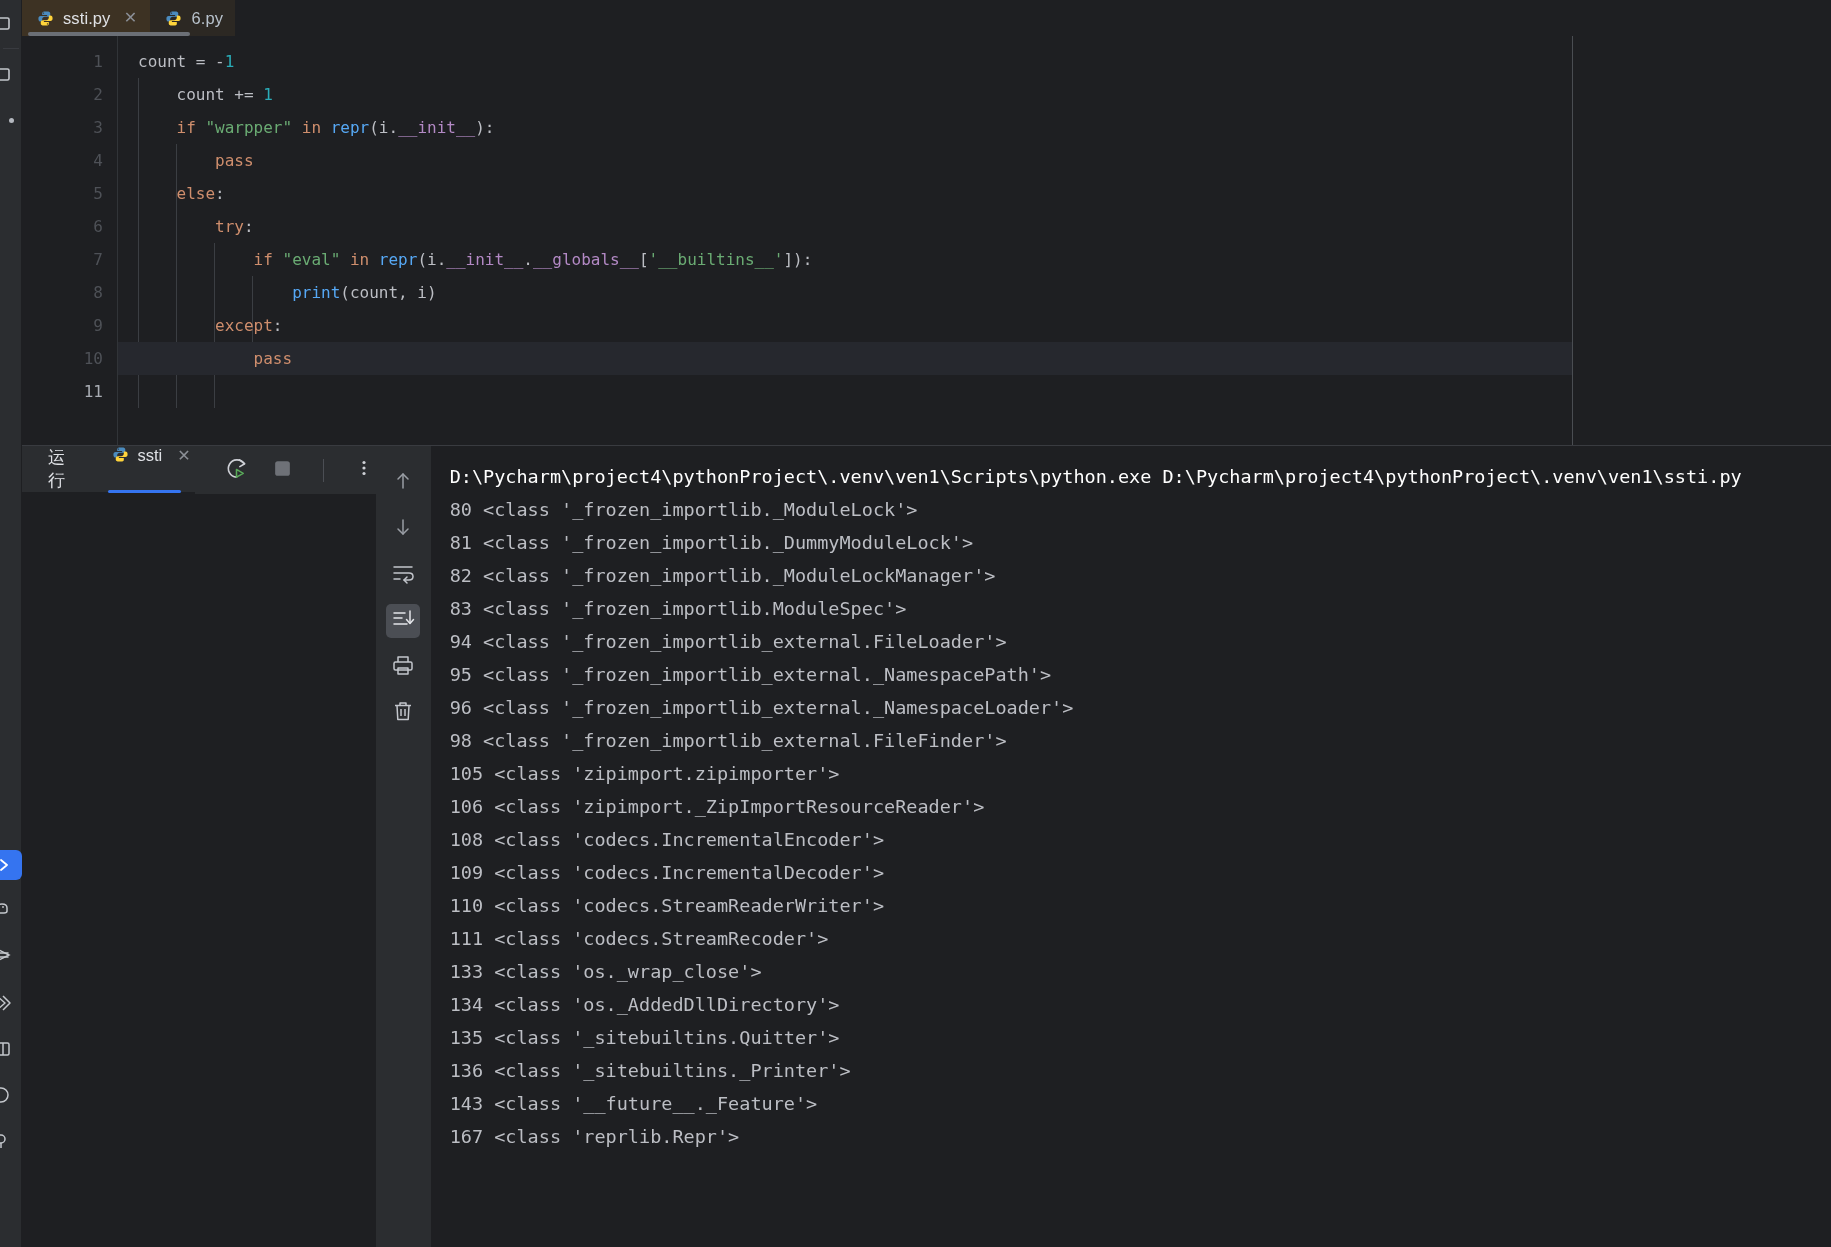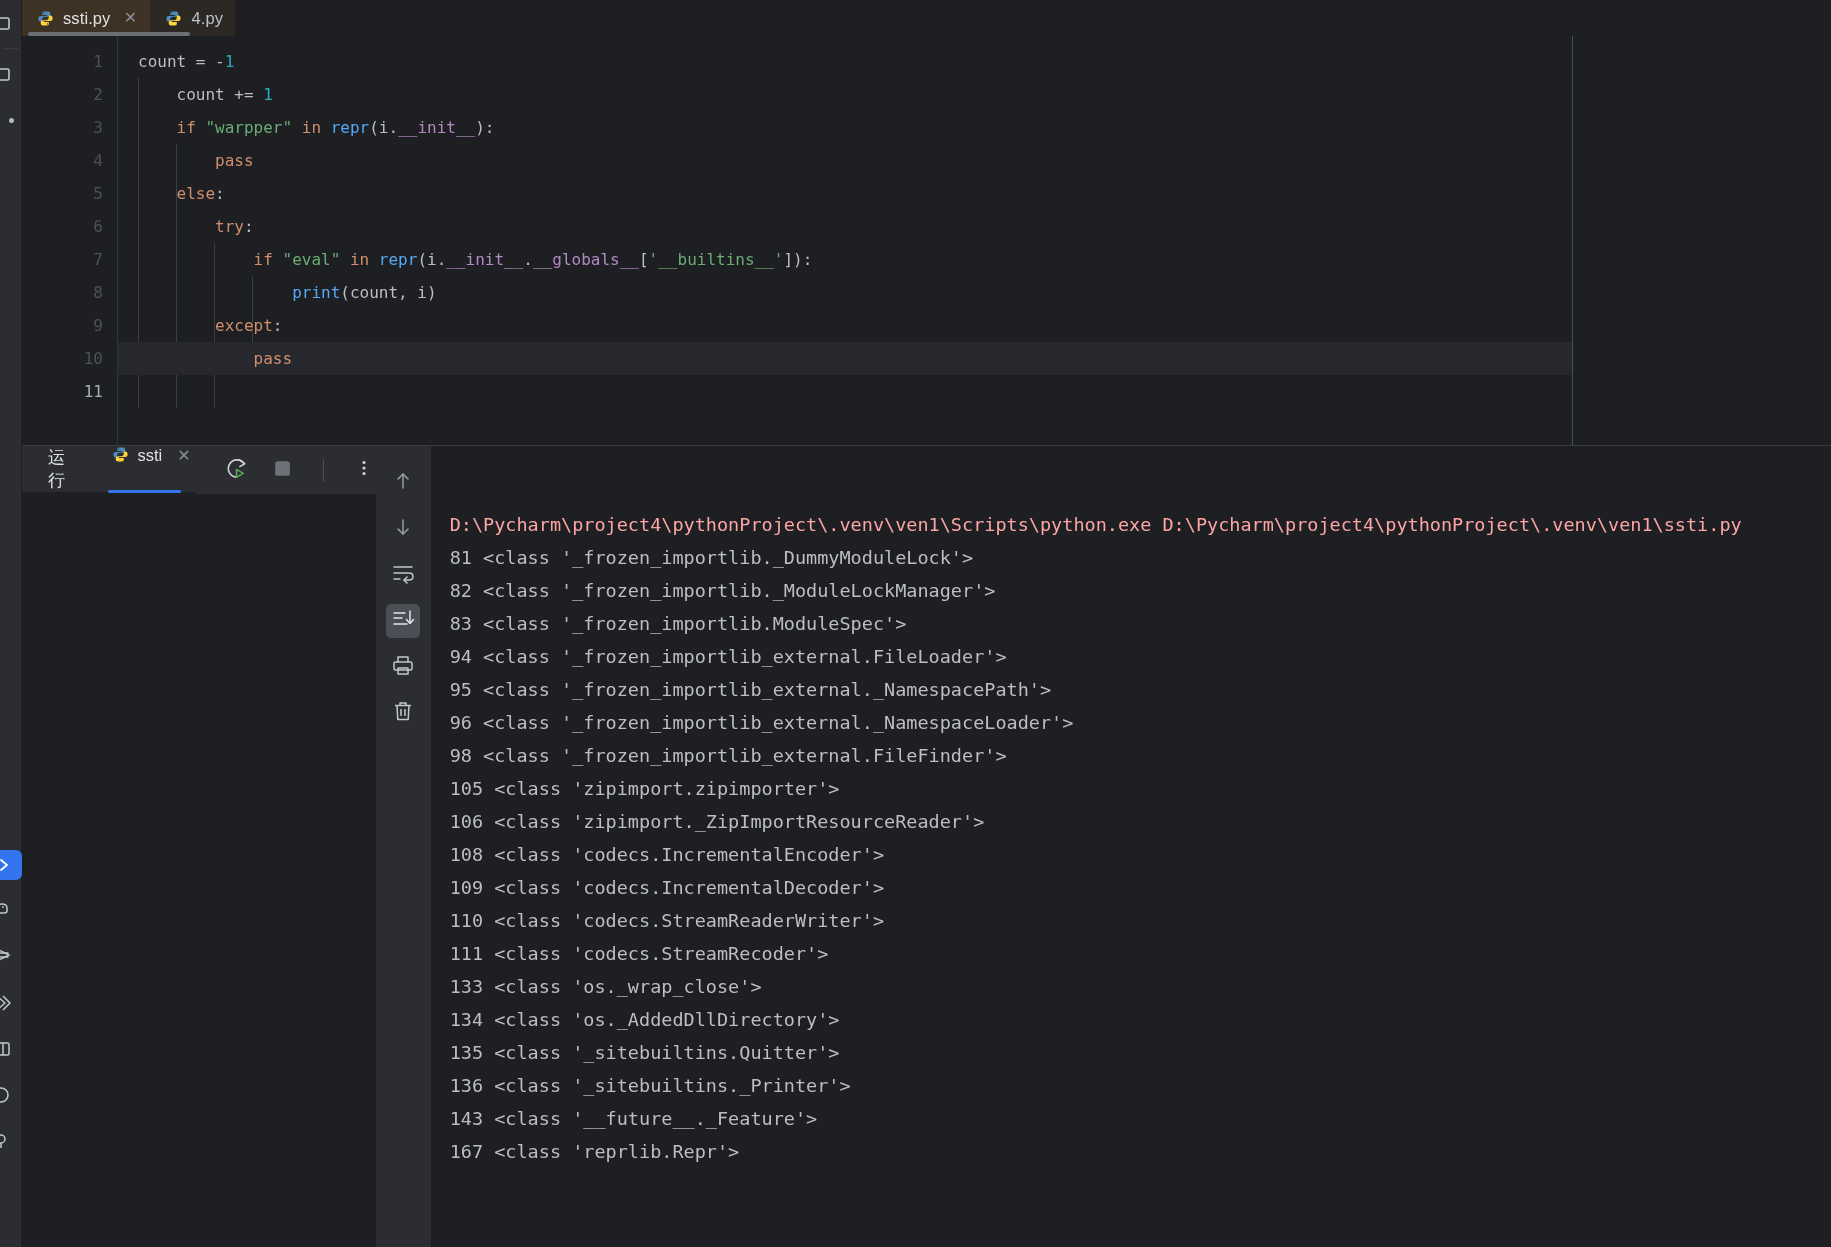--- a/index.html
+++ b/index.html
@@ -171,21 +171,21 @@
     background: #1e1f22;
     padding: 14px 0 0 18px;
     overflow: hidden;
   }
   .coutline {
     height: 33px; line-height: 33px;
     font-family: "DejaVu Sans Mono", monospace;
     font-size: 18.5px; color: #bcbec4;
     white-space: pre;
   }
-  .coutline.cmd { color: #fca5a5; margin-top: 48px; }
+  .coutline.cmd { color: #ffffff; }
 </style>
 </head>
 <body>
 
 <div class="app">
 
   <div class="rail">
     <div class="rail-top">
       <div class="rail-btn">
         <span>
@@ -279,21 +279,21 @@
         <span class="label">ssti.py</span>
         <span class="close">✕</span>
       </div>
       <div class="tab inactive">
         <span>
           <svg class="pytab-icon" viewBox="0 0 24 24">
             <path d="M11.6 2c-2.6 0-4.3.6-4.3 2.6v2.6h7v1.3H5.1C3 8.5 2 9.8 2 12.4c0 2.6 1 4 3.1 4h2.2v-3c0-2.2 1.7-3.8 3.9-3.8h4.4c1.8 0 3.1-1.2 3.1-3V4.6C18.7 2.7 16.9 2 14.4 2zm-2.4 1.4c.6 0 1 .4 1 1s-.4 1-1 1-1-.4-1-1 .4-1 1-1z" fill="#4B8BBE"></path>
             <path d="M12.4 22c2.6 0 4.3-.6 4.3-2.6v-2.6h-7v-1.3h9.2c2.1 0 3.1-1.3 3.1-3.9 0-2.6-1-4-3.1-4h-2.2v3c0 2.2-1.7 3.8-3.9 3.8H8.4c-1.8 0-3.1 1.2-3.1 3v2.1C5.3 21.3 7.1 22 9.6 22z" fill="#FFD43B"></path>
           </svg>
         </span>
-        <span class="label">4.py</span>
+        <span class="label">6.py</span>
       </div>
       <div class="tab-underscroll"></div>
     </div>
 
     <div class="editor">
       <div class="gutter" id="gutter">
           <div class="ln">1</div>
           <div class="ln">2</div>
           <div class="ln">3</div>
           <div class="ln">4</div>
@@ -425,20 +425,21 @@
                   <path d="M9 6.5 L9 4 L15 4 L15 6.5"></path>
                 <path d="M6 6.5 L6.8 20.5 L17.2 20.5 L18 6.5"></path>
                 <path d="M10 10 L10 17"></path>
                   <path d="M14 10 L14 17"></path>
               </svg>
             </span>
           </div>
         </div>
         <div class="console" id="console">
             <div class="coutline cmd">D:\Pycharm\project4\pythonProject\.venv\ven1\Scripts\python.exe D:\Pycharm\project4\pythonProject\.venv\ven1\ssti.py</div>
+            <div class="coutline">80 &lt;class '_frozen_importlib._ModuleLock'&gt;</div>
             <div class="coutline">81 &lt;class '_frozen_importlib._DummyModuleLock'&gt;</div>
             <div class="coutline">82 &lt;class '_frozen_importlib._ModuleLockManager'&gt;</div>
             <div class="coutline">83 &lt;class '_frozen_importlib.ModuleSpec'&gt;</div>
             <div class="coutline">94 &lt;class '_frozen_importlib_external.FileLoader'&gt;</div>
             <div class="coutline">95 &lt;class '_frozen_importlib_external._NamespacePath'&gt;</div>
             <div class="coutline">96 &lt;class '_frozen_importlib_external._NamespaceLoader'&gt;</div>
             <div class="coutline">98 &lt;class '_frozen_importlib_external.FileFinder'&gt;</div>
             <div class="coutline">105 &lt;class 'zipimport.zipimporter'&gt;</div>
             <div class="coutline">106 &lt;class 'zipimport._ZipImportResourceReader'&gt;</div>
             <div class="coutline">108 &lt;class 'codecs.IncrementalEncoder'&gt;</div>

